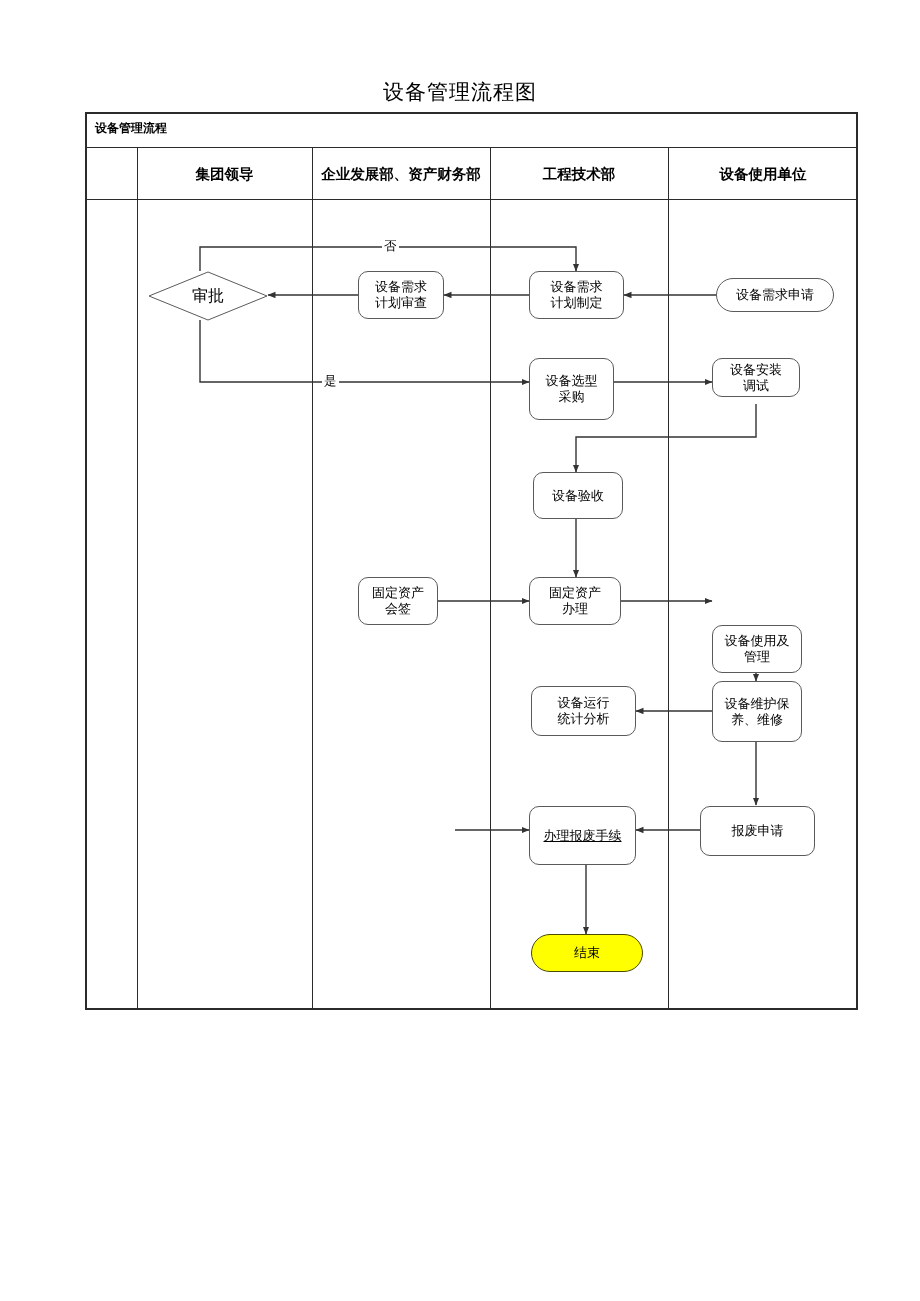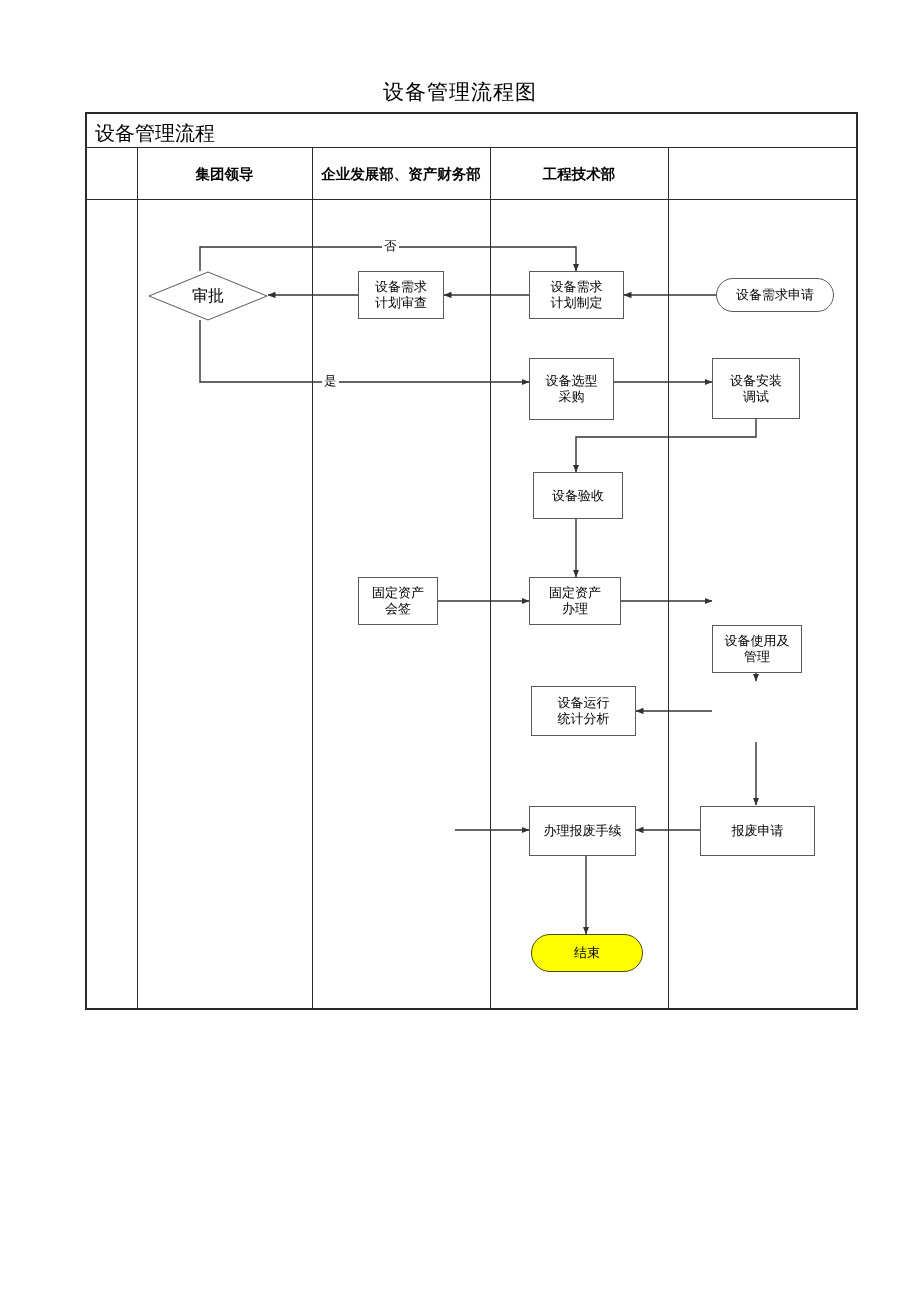--- a/index.html
+++ b/index.html
@@ -48,22 +48,22 @@
     top: 0;
     width: 100%;
     height: 34px;
     border-bottom: 1px solid #2b2b2b;
     box-sizing: border-box;
   }
   #band-title .txt {
     position: absolute;
     left: 8px;
     top: 6px;
-    font-size: 20px;
-    font-weight: normal;
+    font-size: 12px;
+    font-weight: bold;
     font-family: "Liberation Serif", "DejaVu Serif", serif;
     text-align: right;
   }
   #band-header {
     position: absolute;
     left: 0;
     top: 34px;
     width: 100%;
     height: 52px;
     border-bottom: 1px solid #2b2b2b;
@@ -106,20 +106,21 @@
     box-sizing: border-box;
     display: flex;
     align-items: center;
     justify-content: center;
     text-align: center;
     font-size: 13px;
     line-height: 1.2;
     color: #000;
     font-family: "Liberation Serif", "DejaVu Serif", serif;
     background: #ffffff;
+    border-radius: 10px;
   }
   .rect {
     border: 1px solid #5a5a5a;
   }
   .stadium {
     border: 1px solid #5a5a5a;
     border-radius: 999px;
     justify-content: center;
   }
   .terminator {
@@ -164,20 +165,21 @@
 
     <div id="band-title">
       <span class="txt">设备管理流程</span>
     </div>
 
     <div id="band-header">
       <div class="hdr-cell" style="left:0px; width:50px;"></div>
       <div class="hdr-cell" style="left:50px; width:175px;">集团领导</div>
       <div class="hdr-cell" style="left:225px; width:178px; padding:0 6px;">企业发展部、资产财务部</div>
       <div class="hdr-cell" style="left:403px; width:178px;">工程技术部</div>
+      <div class="hdr-cell" style="left:581px; width:190px;">设备使用单位</div>
     </div>
 
     <div class="vsep" style="left:50px;"></div>
     <div class="vsep" style="left:225px;"></div>
     <div class="vsep" style="left:403px;"></div>
     <div class="vsep" style="left:581px;"></div>
   </div>
 
   <svg id="flow" viewBox="0 0 920 1301" xmlns="http://www.w3.org/2000/svg">
     <defs>
@@ -237,21 +239,21 @@
     <svg width="120" height="50" viewBox="0 0 120 50" xmlns="http://www.w3.org/2000/svg">
       <polygon points="60,1 119,25 60,49 1,25" fill="#ffffff" stroke="#5a5a5a" stroke-width="1"></polygon>
     </svg>
     <div class="diamond-label">审批</div>
   </div>
 
   <div class="node rect" style="left:529px; top:358px; width:85px; height:62px;">
     <span>设备选型<br>采购</span>
   </div>
 
-  <div class="node rect" style="left:712px; top:358px; width:88px; height:61px;">
+  <div class="node rect" style="left:712px; top:358px; width:88px; height:39px;">
     <span>设备安装<br>调试</span>
   </div>
 
   <div class="node rect" style="left:533px; top:472px; width:90px; height:47px;">
     <span>设备验收</span>
   </div>
 
   <div class="node rect" style="left:358px; top:577px; width:80px; height:48px;">
     <span>固定资产<br>会签</span>
   </div>
@@ -261,23 +263,26 @@
   </div>
 
   <div class="node rect" style="left:712px; top:577px; width:90px; height:48px;margin-top:48px;">
     <span>设备使用及<br>管理</span>
   </div>
 
   <div class="node rect" style="left:531px; top:686px; width:105px; height:50px;">
     <span>设备运行<br>统计分析</span>
   </div>
 
-
-
-  <div class="node rect" style="left:529px; top:806px; width:107px; height:50px;">
+  <div class="node rect" style="left:712px; top:681px; width:90px; height:61px;">
+    <span>设备维护保<br>养、维修</span>
+  </div>
+
+
+  <div class="node rect" style="left:529px; top:806px; width:107px; height:59px;text-decoration:underline;">
     <span>办理报废手续</span>
   </div>
 
   <div class="node rect" style="left:700px; top:806px; width:115px; height:50px;">
     <span>报废申请</span>
   </div>
 
   <div class="node terminator" style="left:531px; top:934px; width:112px; height:38px;">
     <span>结束</span>
   </div>

